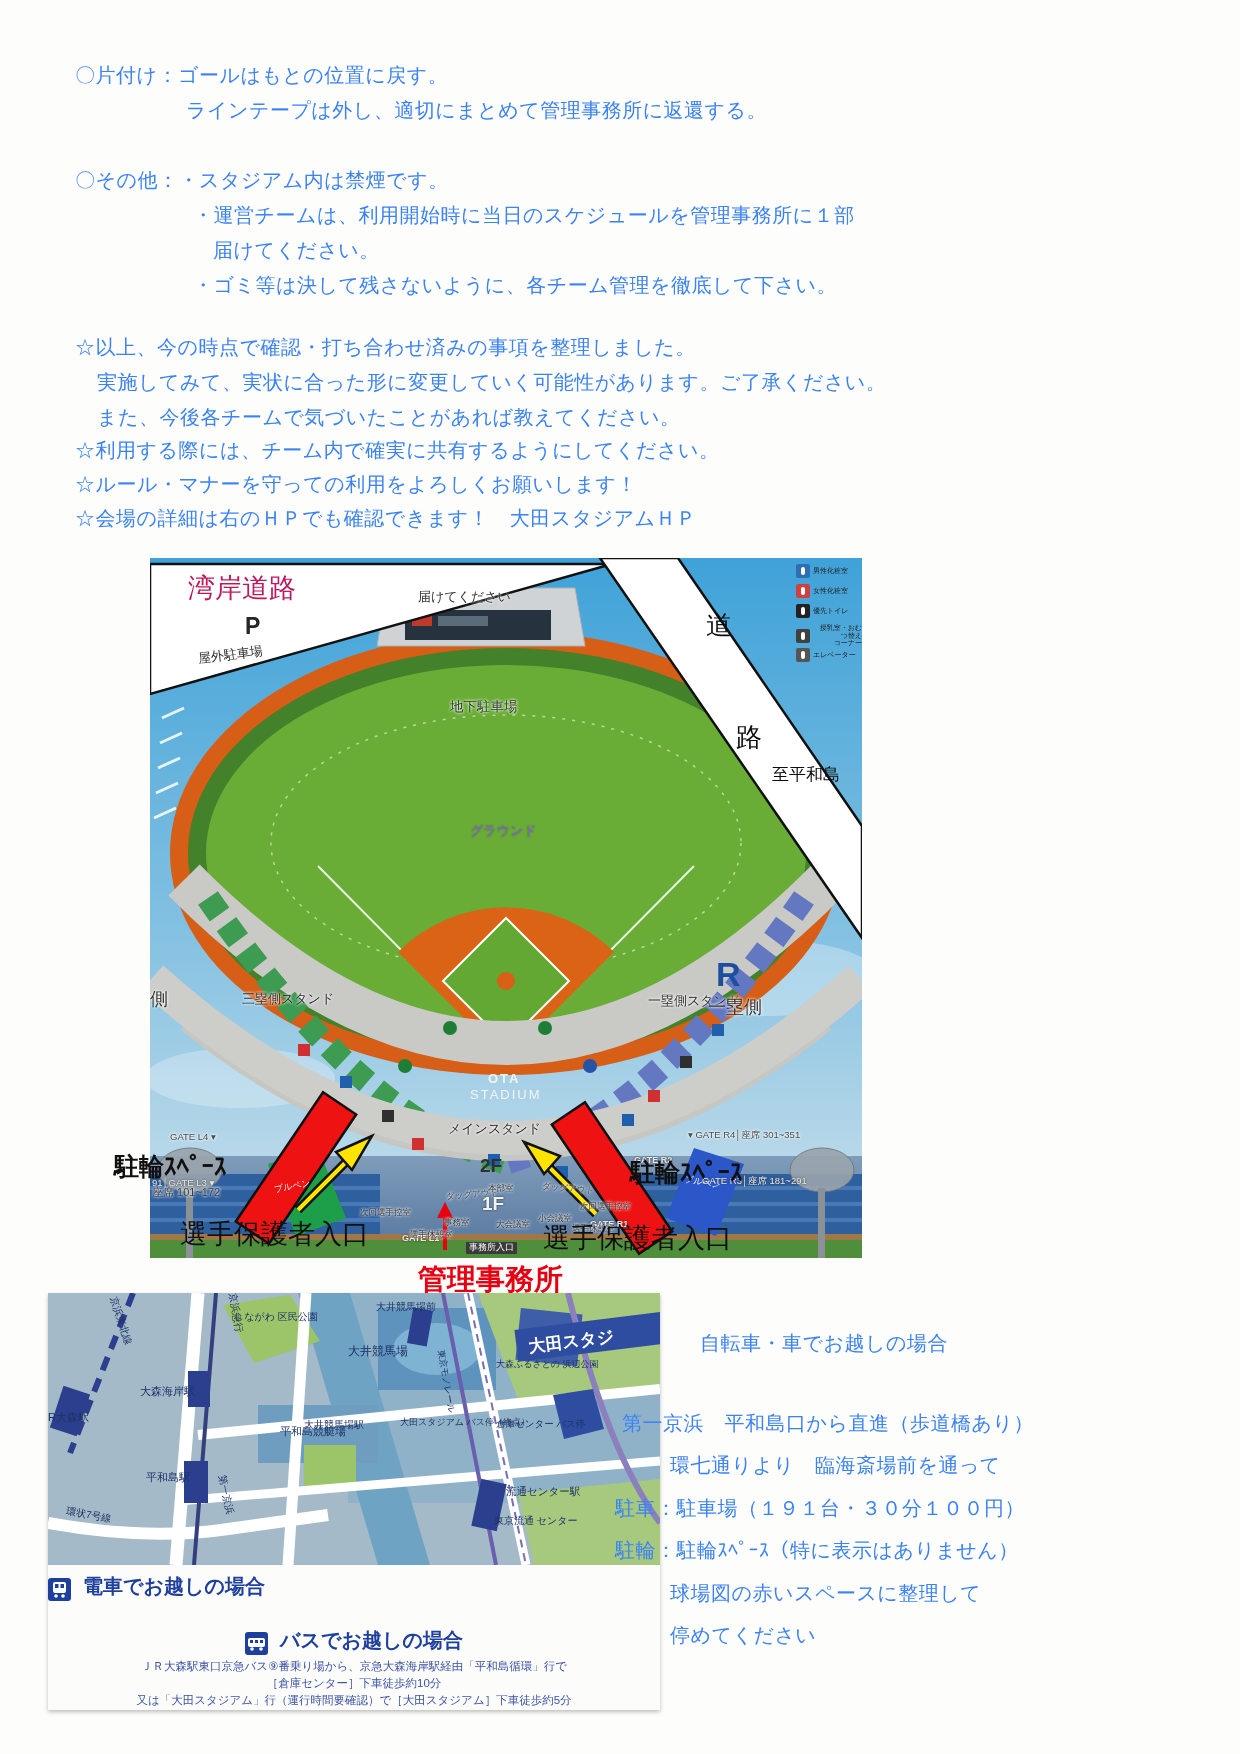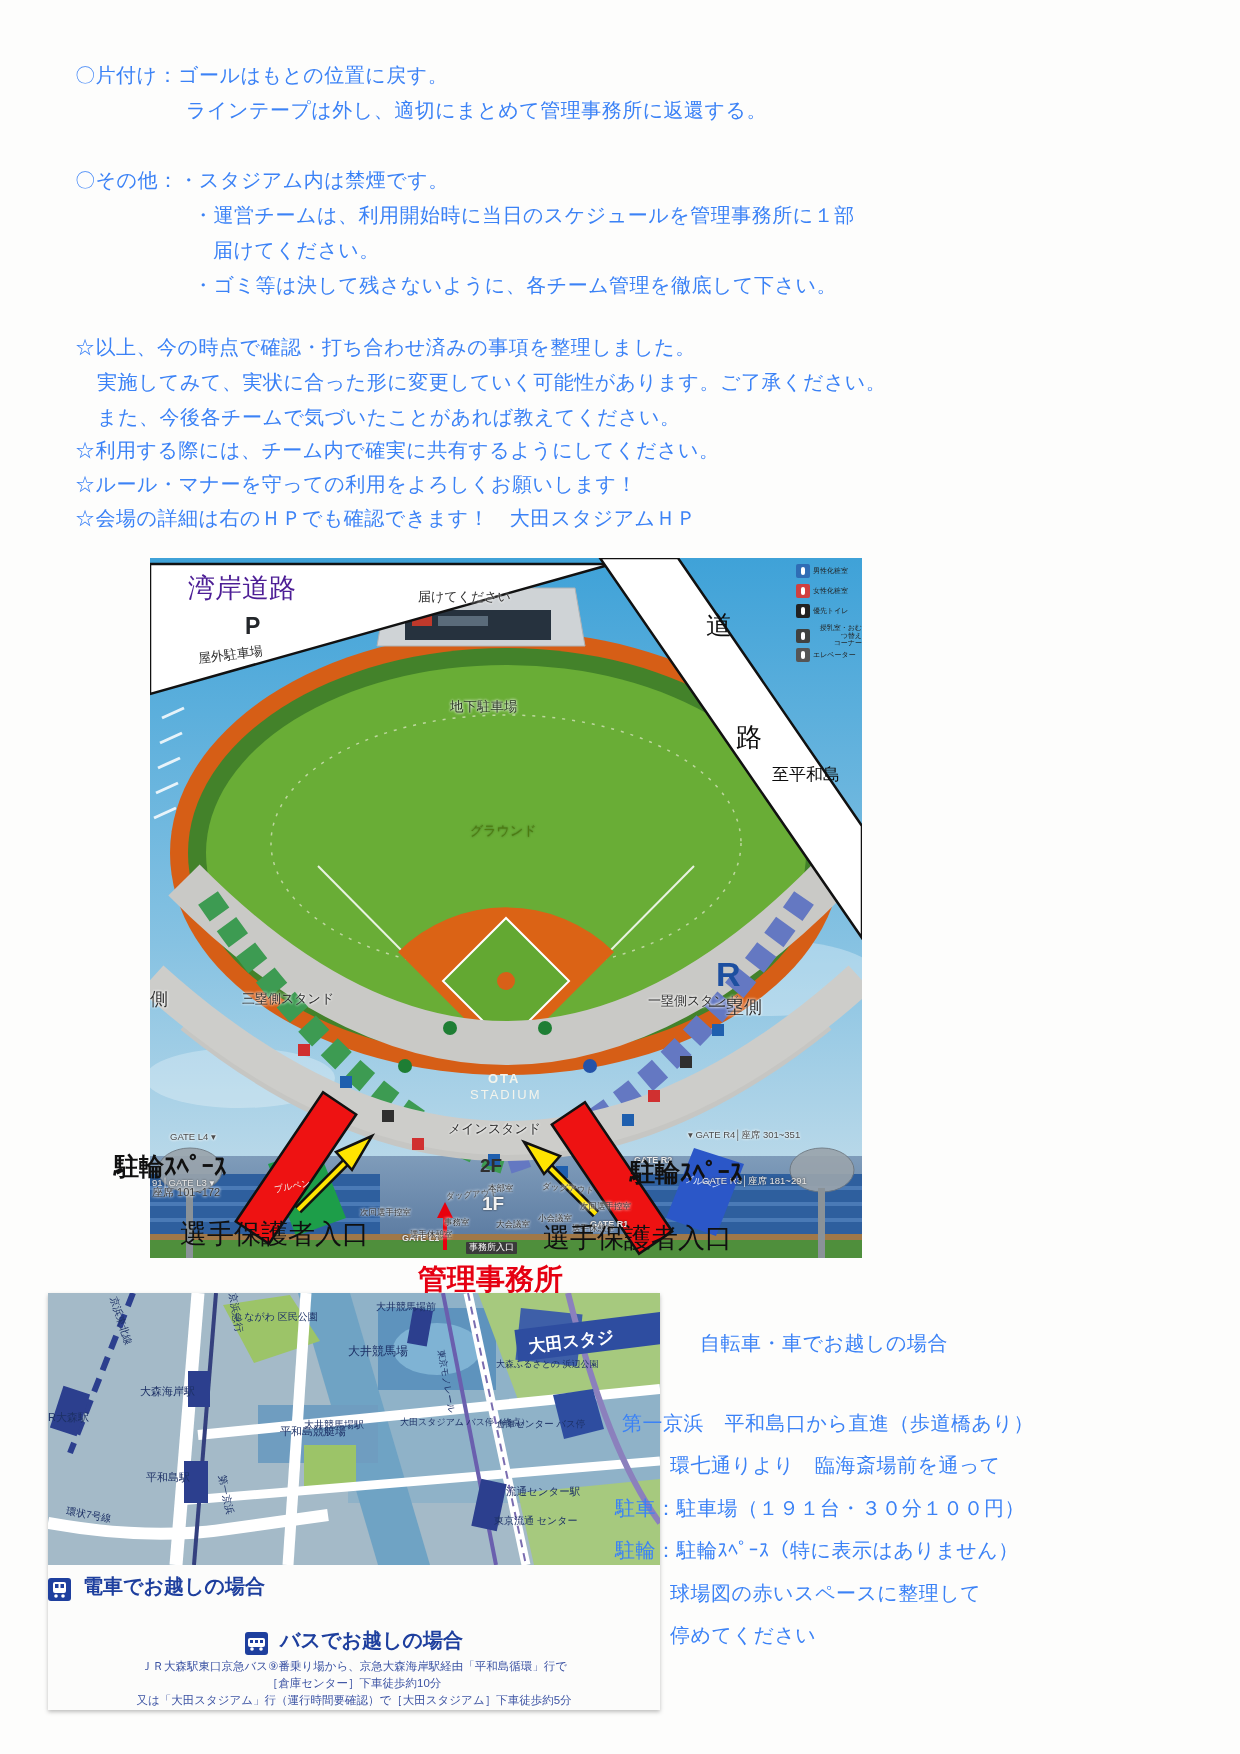--- a/index.html
+++ b/index.html
@@ -166,29 +166,29 @@
         <polygon points="374,584 410,598 394,616" fill="#ffe400" stroke="#111" stroke-width="2.5"></polygon>
       </g>
 
       <g>
         <line x1="295" y1="692" x2="295" y2="654" stroke="#e8000d" stroke-width="4"></line>
         <polygon points="295,644 287,660 303,660" fill="#e8000d"></polygon>
       </g>
     </svg>
 
     
-    <span class="lbl serif" style="left:38px;top:16px;font-size:27px;color:#4c1d95">湾岸道路</span>
+    <span class="lbl serif" style="left:38px;top:16px;font-size:27px;color:#be185d">湾岸道路</span>
     <span class="lbl serif" style="left:556px;top:54px;font-size:26px;color:#0d0d0d">道</span>
     <span class="lbl serif" style="left:586px;top:166px;font-size:26px;color:#0d0d0d">路</span>
     <span class="lbl serif" style="left:622px;top:208px;font-size:17px;color:#0d0d0d">至平和島</span>
     <span class="lbl sans glow" style="left:268px;top:32px;font-size:13px;color:#333">届けてください</span>
     <span class="lbl sans" style="left:95px;top:56px;font-size:23px;font-weight:700;color:#23262a">P</span>
     <span class="lbl sans glow" style="left:48px;top:90px;font-size:13px;transform:rotate(-7deg)">屋外駐車場</span>
     <span class="lbl sans glow" style="left:300px;top:142px;font-size:13.5px;color:#2d3a27">地下駐車場</span>
-    <span class="lbl sans" style="left:320px;top:266px;font-size:13px;color:#4d7c0f;text-shadow:0 0 2px #3a5a20">グラウンド</span>
+    <span class="lbl sans" style="left:320px;top:266px;font-size:13px;color:#8b5cf6;text-shadow:0 0 2px #3a5a20">グラウンド</span>
     <span class="lbl sans glow" style="left:92px;top:434px;font-size:13px">三塁側スタンド</span>
     <span class="lbl sans glow" style="left:498px;top:436px;font-size:13px">一塁側スタンド</span>
     <span class="lbl sans glow" style="left:-18px;top:432px;font-size:18px">塁側</span>
     <span class="lbl sans" style="left:566px;top:398px;font-size:34px;font-weight:700;color:#1d4fa0">R</span>
     <span class="lbl sans glow" style="left:558px;top:440px;font-size:18px">一塁側</span>
     <span class="lbl sans" style="left:338px;top:514px;font-size:13px;font-weight:700;color:#f4f4ec;letter-spacing:2px">OTA</span>
     <span class="lbl sans" style="left:320px;top:530px;font-size:13px;font-weight:400;color:#f4f4ec;letter-spacing:2px">STADIUM</span>
     <span class="lbl sans glow" style="left:298px;top:564px;font-size:13px">メインスタンド</span>
     <span class="lbl sans" style="left:330px;top:598px;font-size:19px;font-weight:700;color:#2f2f2f">2F</span>
     <span class="lbl sans" style="left:332px;top:636px;font-size:19px;font-weight:700;color:#f2f2f2;text-shadow:0 0 2px #222">1F</span>

